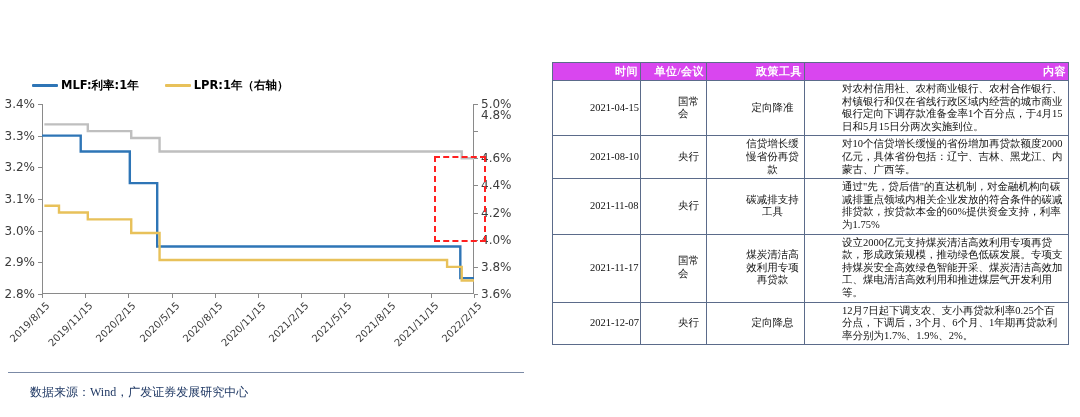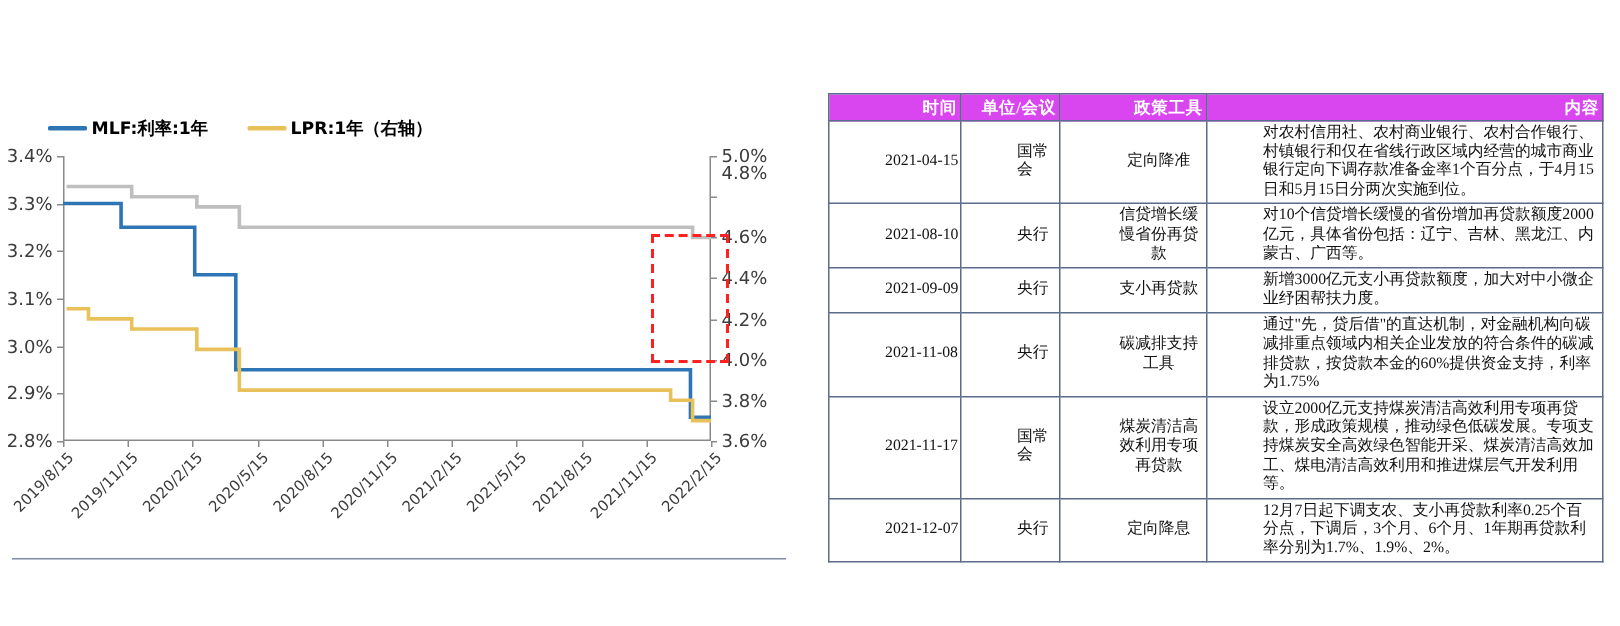--- a/index.html
+++ b/index.html
@@ -222,20 +222,21 @@
             <path d="M0,31.666666666666686 L38.71475409836066,31.666666666666686 L38.71475409836066,47.49999999999997 L87.81639344262295,47.49999999999997 L87.81639344262295,79.16666666666666 L115.2,79.16666666666666 L115.2,142.4999999999999 L418.30819672131145,142.4999999999999 L418.30819672131145,174.16666666666657 L432,174.16666666666657 L432,174.16666666666657 L432,174.16666666666657" fill="none" stroke="#2E75B6" stroke-width="2.4" stroke-linejoin="miter"></path>
             <path d="M2.360655737704918,101.78571428571429 L16.99672131147541,101.78571428571429 L16.99672131147541,108.57142857142856 L45.79672131147541,108.57142857142856 L45.79672131147541,115.35714285714282 L89.2327868852459,115.35714285714282 L89.2327868852459,128.92857142857144 L117.56065573770492,128.92857142857144 L117.56065573770492,156.07142857142856 L405.08852459016396,156.07142857142856 L405.08852459016396,162.8571428571429 L419.7245901639344,162.8571428571429 L419.7245901639344,176.42857142857142 L432,176.42857142857142 L432,176.42857142857142 L432,176.42857142857142" fill="none" stroke="#E8C15A" stroke-width="2.4" stroke-linejoin="miter"></path>
             <path d="M2.360655737704918,20.357142857142918 L45.79672131147541,20.357142857142918 L45.79672131147541,27.142857142857167 L89.2327868852459,27.142857142857167 L89.2327868852459,33.928571428571445 L117.56065573770492,33.928571428571445 L117.56065573770492,47.49999999999997 L419.7245901639344,47.49999999999997 L419.7245901639344,54.285714285714334 L432,54.285714285714334 L432,54.285714285714334 L432,54.285714285714334" fill="none" stroke="#BFBFBF" stroke-width="2.4" stroke-linejoin="miter"></path>
           </svg>
 
         <div class="redbox"></div>
       </div>
     </div>
 
     <div class="foot-rule rule-left"></div>
+    <div class="foot foot-left">数据来源：Wind，广发证券发展研究中心</div>
   </div>
 
   <div class="panel panel-right">
 
 
     <div class="tbl-wrap">
       <table class="policy">
         <colgroup>
           <col style="width:88px">
             <col style="width:66px">
@@ -257,26 +258,20 @@
               <td class="c-tool">定向降准</td>
               <td class="c-body">对农村信用社、农村商业银行、农村合作银行、村镇银行和仅在省线行政区域内经营的城市商业银行定向下调存款准备金率1个百分点，于4月15日和5月15日分两次实施到位。</td>
             </tr>
             <tr>
               <td class="c-date">2021-08-10</td>
               <td class="c-org">央行</td>
               <td class="c-tool">信贷增长缓慢省份再贷款</td>
               <td class="c-body">对10个信贷增长缓慢的省份增加再贷款额度2000亿元，具体省份包括：辽宁、吉林、黑龙江、内蒙古、广西等。</td>
             </tr>
             <tr>
-              <td class="c-date">2021-09-09</td>
-              <td class="c-org">央行</td>
-              <td class="c-tool">支小再贷款</td>
-              <td class="c-body">新增3000亿元支小再贷款额度，加大对中小微企业纾困帮扶力度。</td>
-            </tr>
-            <tr>
               <td class="c-date">2021-11-08</td>
               <td class="c-org">央行</td>
               <td class="c-tool">碳减排支持工具</td>
               <td class="c-body">通过"先，贷后借"的直达机制，对金融机构向碳减排重点领域内相关企业发放的符合条件的碳减排贷款，按贷款本金的60%提供资金支持，利率为1.75%</td>
             </tr>
             <tr>
               <td class="c-date">2021-11-17</td>
               <td class="c-org">国常会</td>
               <td class="c-tool">煤炭清洁高效利用专项再贷款</td>
               <td class="c-body">设立2000亿元支持煤炭清洁高效利用专项再贷款，形成政策规模，推动绿色低碳发展。专项支持煤炭安全高效绿色智能开采、煤炭清洁高效加工、煤电清洁高效利用和推进煤层气开发利用等。</td>

